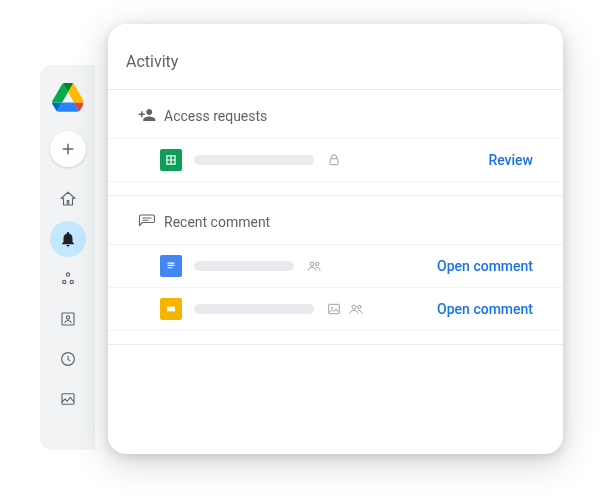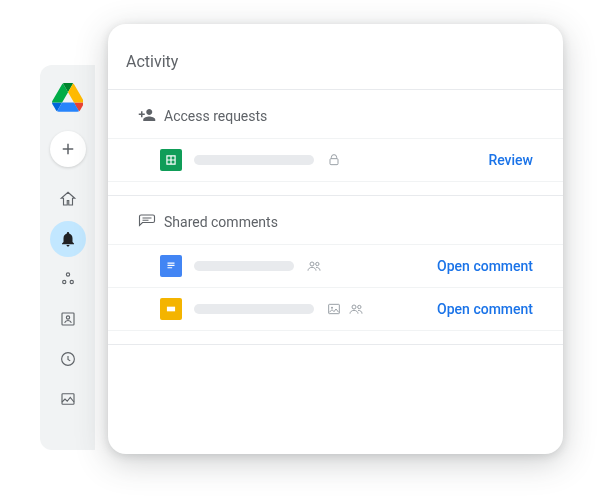--- a/index.html
+++ b/index.html
@@ -218,21 +218,21 @@
     </div>
     <div class="section-gap"></div>
   </div>
 
   <div class="section">
     <div class="section-header">
       <svg viewBox="0 0 24 24">
           <path d="M20 4H4a2 2 0 00-2 2v12l4-4h14a2 2 0 002-2V6a2 2 0 00-2-2z" fill="none" stroke="#5f6368" stroke-width="1.5"></path>
           <path d="M6 8h12M6 11h8" stroke="#5f6368" stroke-width="1.5"></path>
         </svg>
-      <span>Shared comments</span>
+      <span>Recent comment</span>
     </div>
     <div class="row">
       <div class="file-icon" style="background:#4285f4">
         <svg viewBox="0 0 24 24" width="14" height="14">
             <path d="M6 7h12M6 11h12M6 15h8" stroke="#fff" stroke-width="2"></path>
           </svg>
       </div>
       <div class="placeholder" style="width:100px"></div>
       <div class="meta-icons">
         <svg viewBox="0 0 24 24">

